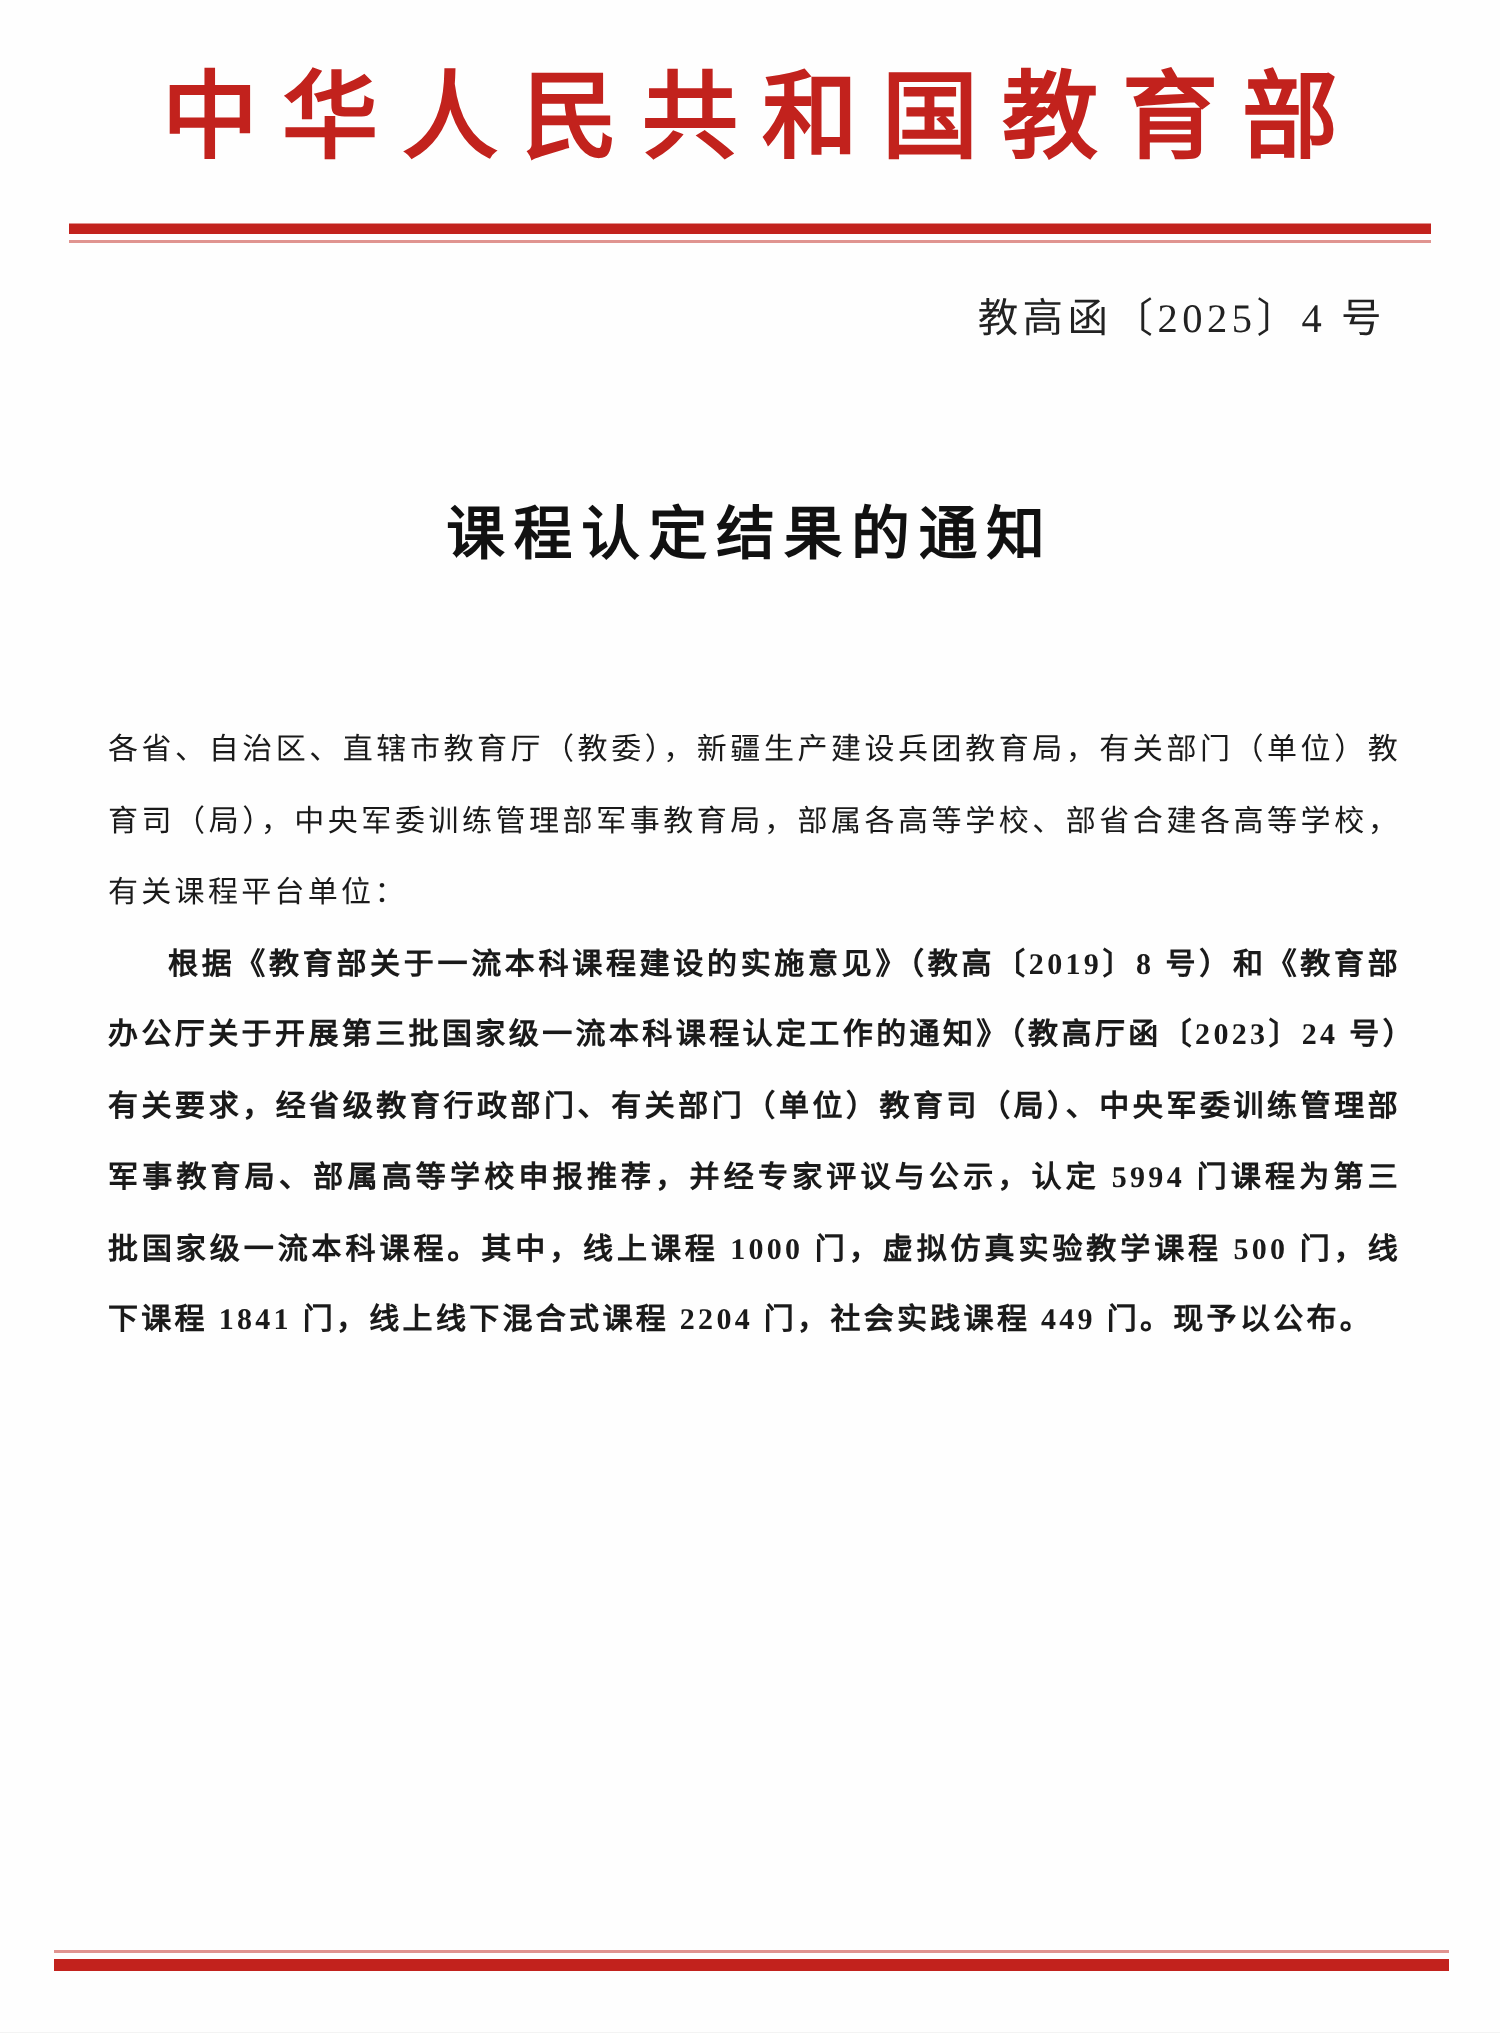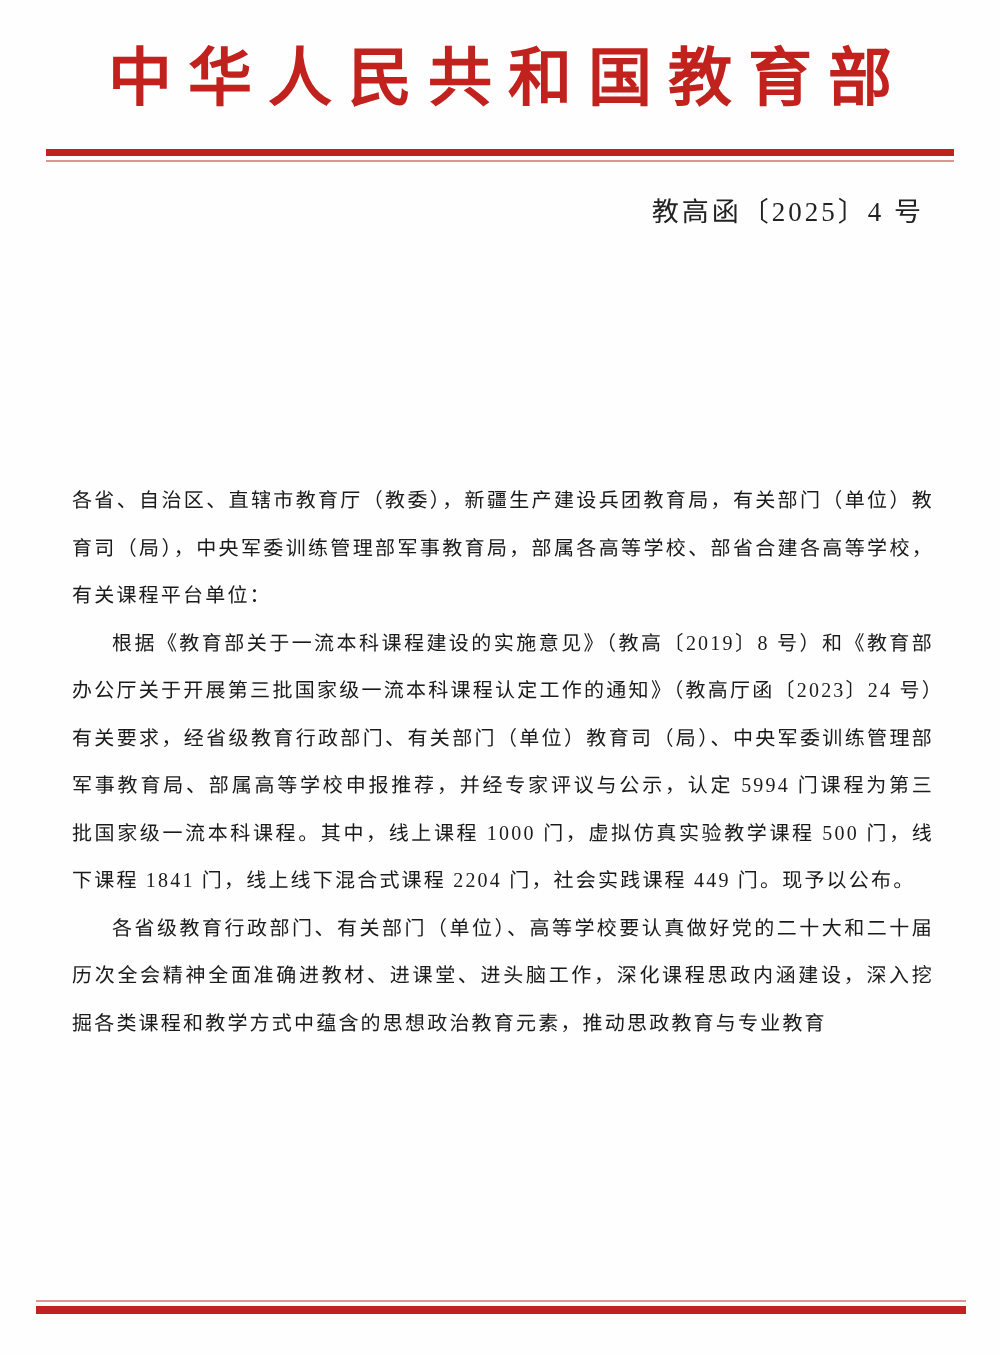--- a/index.html
+++ b/index.html
@@ -64,43 +64,43 @@
     position:absolute;
     top:477px; left:72px; right:66px;
     font-size:20px;
     line-height:47.5px;
     letter-spacing:2.2px;
     text-align:justify;
     text-justify:inter-ideograph;
     color:#1a1a1a;
   }
   .body p{margin:0;}
-  .body p.indent{text-indent:2em;}
+  .body p.indent{text-indent:2em;font-weight:bold;}
 </style>
 </head>
 <body>
 
 <div class="page">
 
   <div class="agency">中华人民共和国教育部</div>
 
   <div class="rule rule-top">
     <div class="thick"></div>
     <div class="thin"></div>
   </div>
 
   <div class="doc-number">教高函〔2025〕4 号</div>
 
   <h1 class="title">
+    <span class="title-line">课程认定结果的通知</span>
   </h1>
 
   <div class="body">
     <p>各省、自治区、直辖市教育厅（教委），新疆生产建设兵团教育局，有关部门（单位）教育司（局），中央军委训练管理部军事教育局，部属各高等学校、部省合建各高等学校，有关课程平台单位：</p>
     <p class="indent">根据《教育部关于一流本科课程建设的实施意见》（教高〔2019〕8 号）和《教育部办公厅关于开展第三批国家级一流本科课程认定工作的通知》（教高厅函〔2023〕24 号）有关要求，经省级教育行政部门、有关部门（单位）教育司（局）、中央军委训练管理部军事教育局、部属高等学校申报推荐，并经专家评议与公示，认定 5994 门课程为第三批国家级一流本科课程。其中，线上课程 1000 门，虚拟仿真实验教学课程 500 门，线下课程 1841 门，线上线下混合式课程 2204 门，社会实践课程 449 门。现予以公布。</p>
-    <p class="indent">各省级教育行政部门、有关部门（单位）、高等学校要认真做好党的二十大和二十届历次全会精神全面准确进教材、进课堂、进头脑工作，深化课程思政内涵建设，深入挖掘各类课程和教学方式中蕴含的思想政治教育元素，推动思政教育与专业教育</p>
   </div>
 
   <div class="rule rule-bottom">
     <div class="thin"></div>
     <div class="thick"></div>
   </div>
 
 </div>
 
 </body></html>

